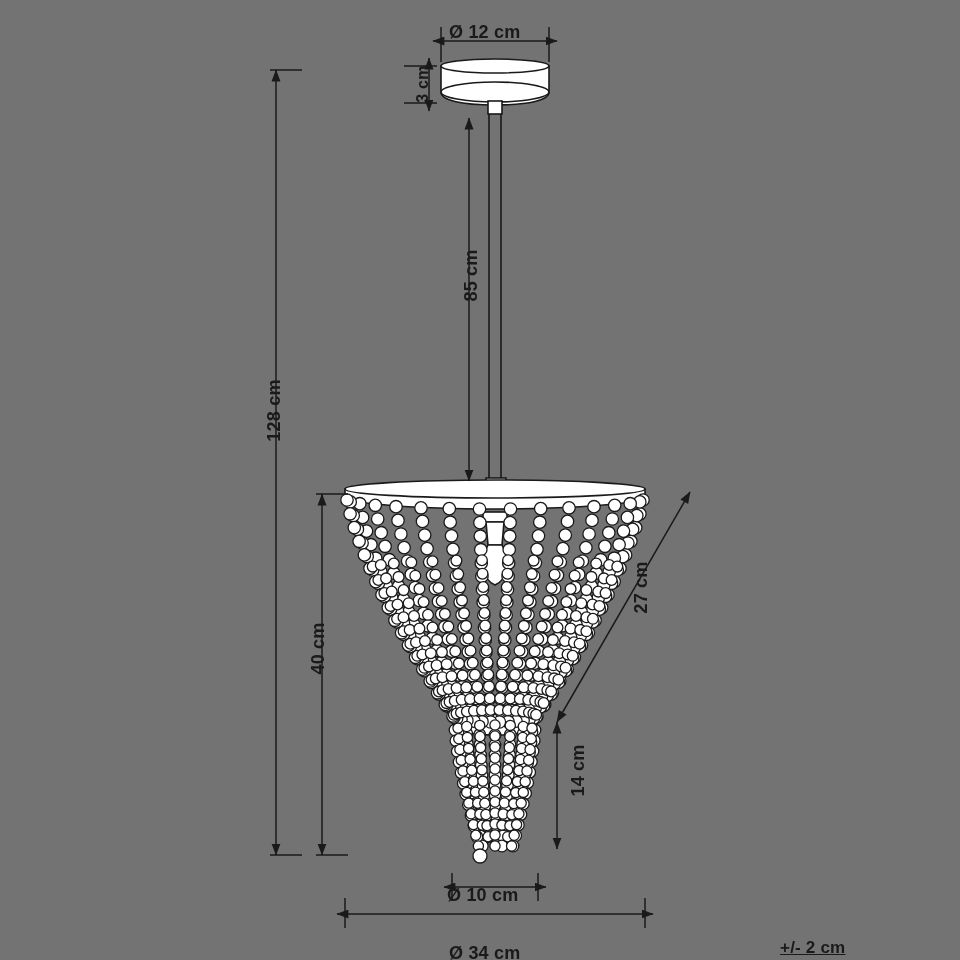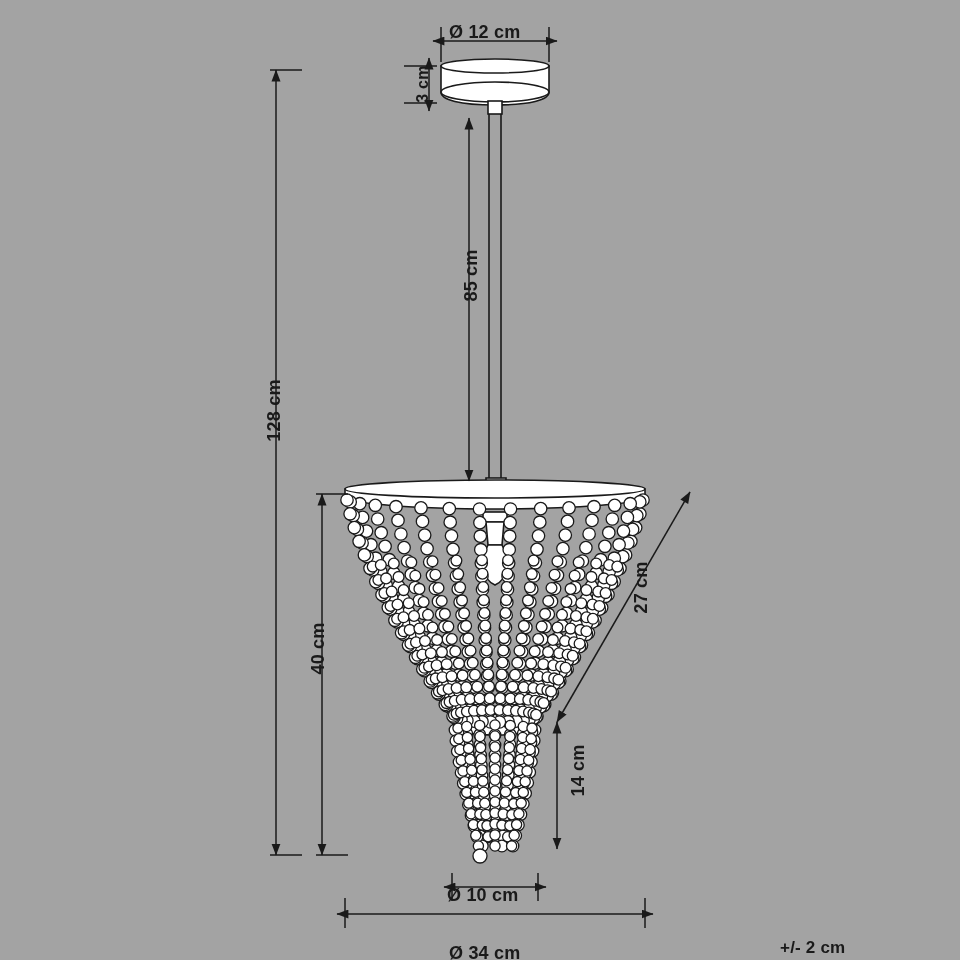--- a/index.html
+++ b/index.html
@@ -10,40 +10,40 @@
   body {
     width: 960px;
     height: 960px;
     font-family: "Liberation Sans", sans-serif;
     overflow: hidden;
   }
   #stage {
     position: relative;
     width: 960px;
     height: 960px;
-    background: #a3a3a3;
+    background: #737373;
   }
   #stage svg {
     position: absolute;
     left: 0;
     top: 0;
   }
   .dim-label {
     position: absolute;
     font-weight: bold;
     color: #1a1a1a;
     white-space: nowrap;
     letter-spacing: 0.2px;
   }
   .rot90 {
     transform: rotate(-90deg);
     transform-origin: center center;
   }
   .sz-18 { font-size: 18px; }
-  .sz-17 { font-size: 17px; }
+  .sz-17 { font-size: 17px; text-decoration: underline; }
   .sz-16 { font-size: 16px; }
 </style>
 </head>
 <body>
 
 <div id="stage">
 
   <svg width="960" height="960" viewBox="0 0 960 960">
     <defs>
       <marker id="arrHead" markerWidth="9" markerHeight="9" refX="7.6" refY="3" orient="auto">

